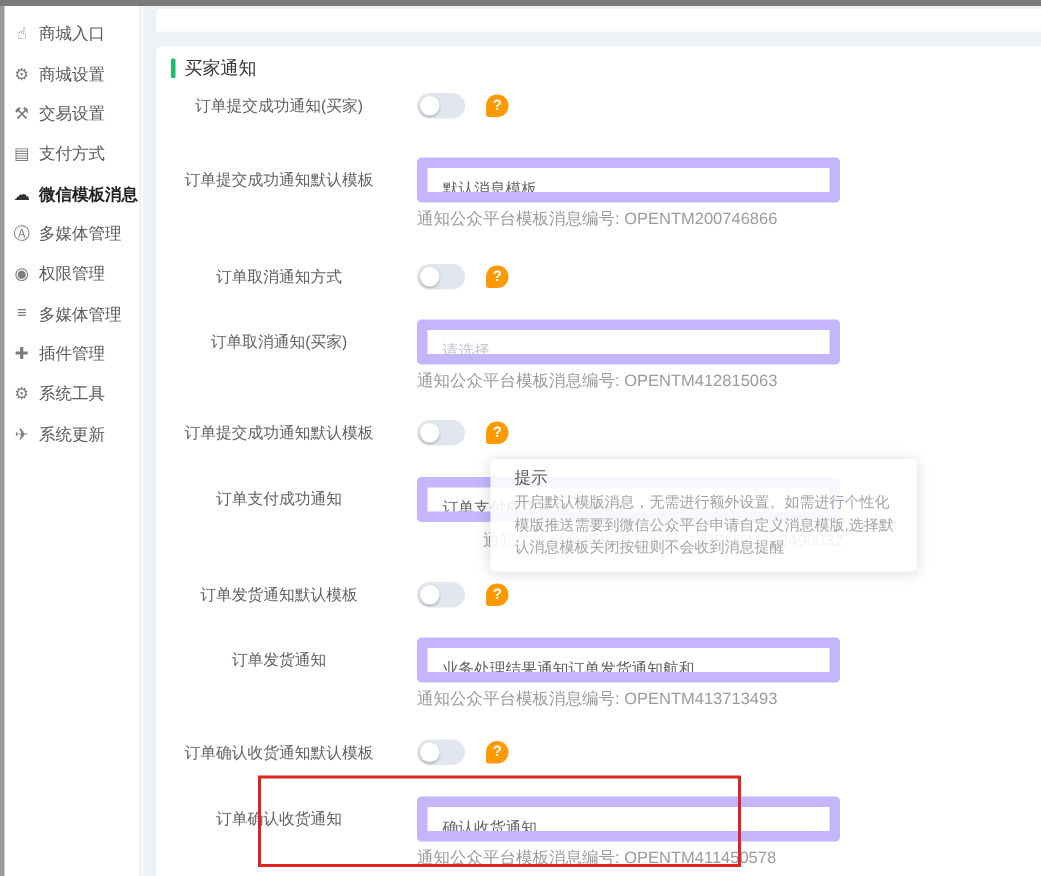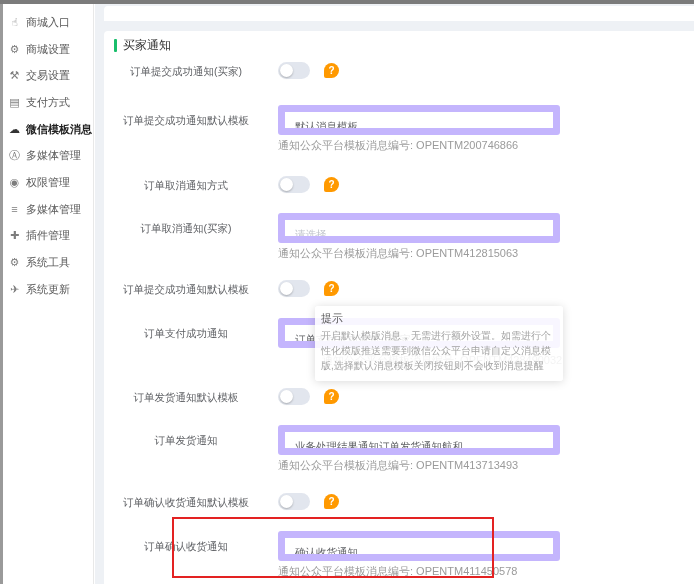--- a/index.html
+++ b/index.html
@@ -31,23 +31,23 @@
     background:#fff;box-shadow:0 1px 2px rgba(0,0,0,.25);}
   .help{width:15px;height:15px;border-radius:50% 50% 50% 2px;color:#fff;font-size:10px;
     font-weight:bold;display:inline-flex;align-items:center;justify-content:center;
     margin-left:14px;cursor:pointer;}
   .input-row .lbl{top:0;line-height:30px;}
   .tbox{position:absolute;left:174px;top:0;width:282px;height:30px;box-sizing:border-box;
     border:7px solid #c4b5fd;border-radius:3px;background:#fff;font-size:10.5px;
     color:#606266;padding:0 10px;line-height:28px;overflow:hidden;white-space:nowrap;}
   .tbox.placeholder{color:#c0c4cc;}
   .helper{position:absolute;left:174px;font-size:11px;color:#9b9b9b;white-space:nowrap;}
-  .tooltip{position:absolute;left:211px;top:275px;width:248px;box-sizing:border-box;
+  .tooltip{position:absolute;left:223px;top:275px;width:284px;box-sizing:border-box;
     background:rgba(255,255,255,0.88);box-shadow:0 1px 10px rgba(0,0,0,0.15);
-    border-radius:3px;padding:5px 9px 8px 6px;z-index:6;}
+    border-radius:3px;padding:5px 9px 8px 16px;z-index:6;}
   .tooltip-title{font-size:11px;color:#555;margin-bottom:2px;}
   .tooltip-body{font-size:10px;color:#a3a3a3;line-height:15px;}
   .red-box{position:absolute;left:68px;top:486px;width:322px;height:61px;
     box-sizing:border-box;border:2px solid;z-index:5;pointer-events:none;}
 </style>
 </head>
 <body>
 
 <div class="screen">
   <div class="topbar" style="background: rgb(123, 123, 123);"></div>

